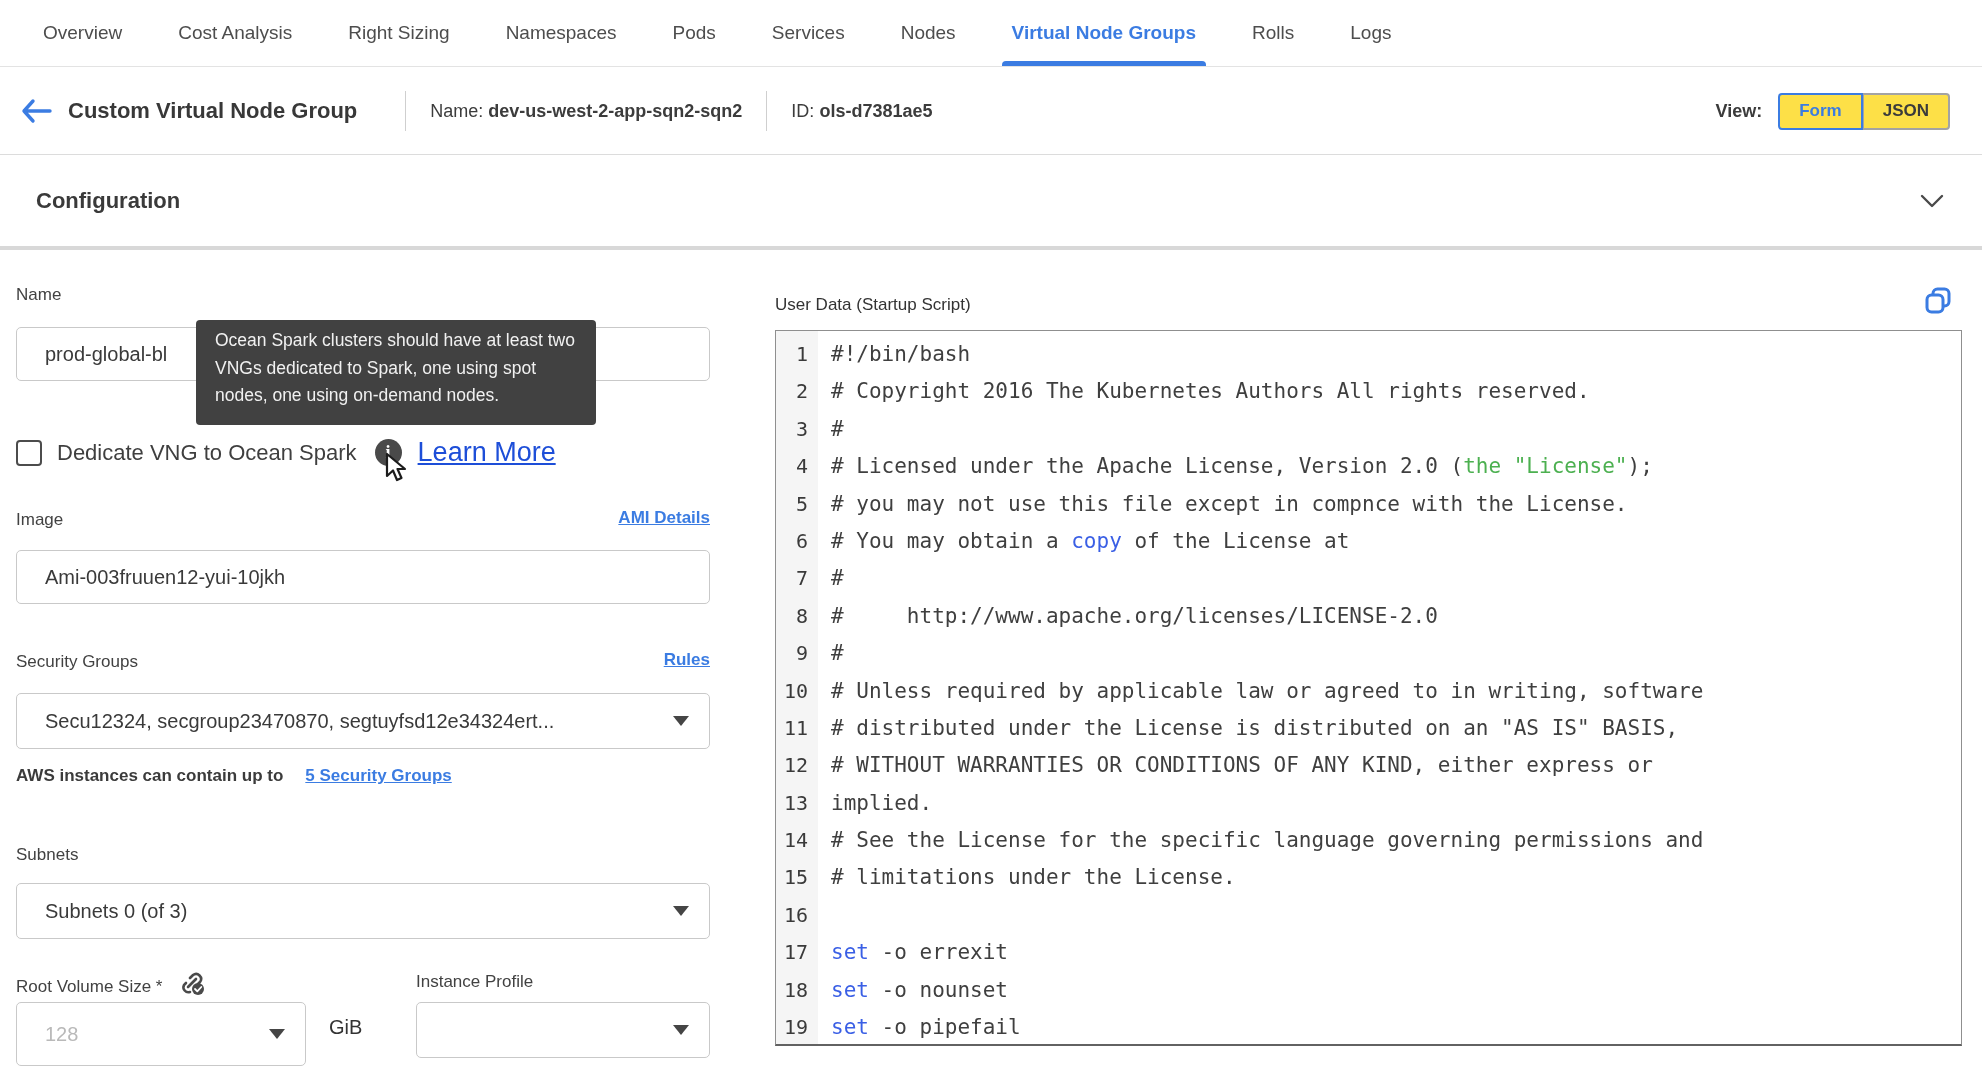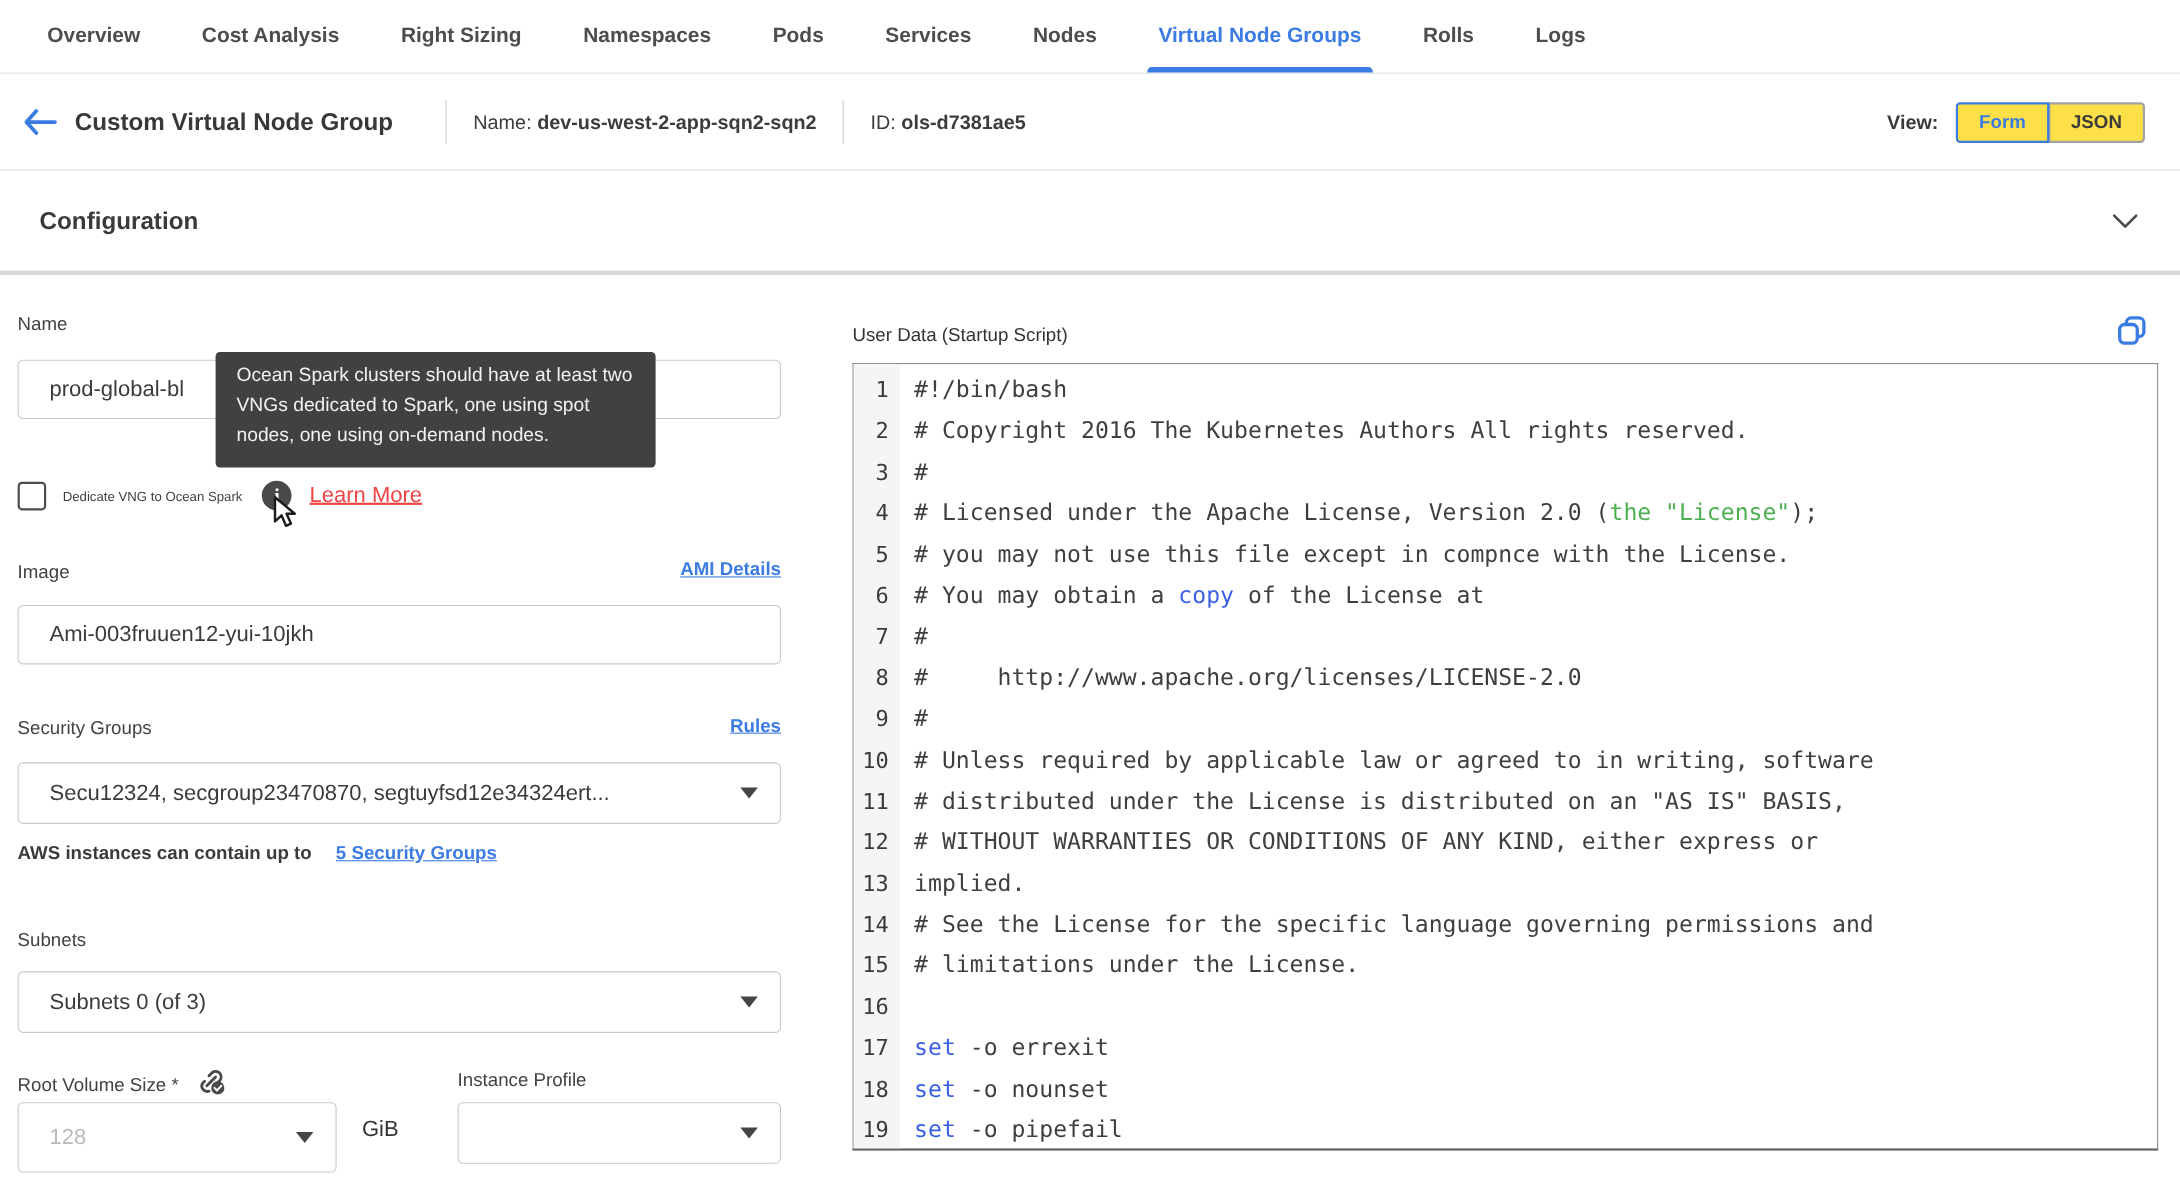--- a/index.html
+++ b/index.html
@@ -1,21 +1,21 @@
 <!DOCTYPE html>
 <html><head>
 <meta charset="utf-8">
 <style>
   * { margin:0; padding:0; box-sizing:border-box; }
   html,body { width:1982px; height:1090px; background:#ffffff; font-family:"Liberation Sans", sans-serif; color:#3c3c3c; overflow:hidden; }
   .page { position:relative; width:1982px; height:1090px; }
 
   
   .topnav { position:absolute; top:0; left:0; width:100%; height:67px; display:flex; align-items:center; gap:56px; padding-left:43px; border-bottom:1px solid #e3e3e3; background:#fff; }
-  .tab { position:relative; height:100%; display:flex; align-items:center; font-size:19px; color:#4d4d4d; cursor:pointer; white-space:nowrap;font-weight:bold; }
+  .tab { position:relative; height:100%; display:flex; align-items:center; font-size:19px; color:#4d4d4d; cursor:pointer; white-space:nowrap; }
   .tab.active { color:#3b7ce2; font-weight:700; }
   .tab.active::after { content:""; position:absolute; left:-10px; right:-10px; bottom:0; height:5px; background:#3b7ce2; border-radius:4px 4px 0 0; }
 
   
   .pagehead { position:absolute; top:68px; left:0; width:100%; height:87px; display:flex; align-items:center; padding:0 32px 0 20px; border-bottom:1px solid #dcdcdc; }
   .backbtn { width:36px; height:30px; display:flex; align-items:center; cursor:pointer; margin-right:12px; flex:0 0 auto; }
   .pagetitle { font-size:22px; font-weight:700; color:#383838; margin-right:24px; white-space:nowrap; }
   .vdiv { width:1px; height:40px; background:#cfcfcf; margin:0 24px; flex:0 0 auto; }
   .meta { font-size:18px; color:#3c3c3c; white-space:nowrap; }
   .meta .val { font-weight:700; }
@@ -36,24 +36,24 @@
   .lbl { font-size:17px; color:#424242; }
   .inputbox { width:100%; height:54px; border:1px solid #c9c9c9; border-radius:5px; background:#fff; display:flex; align-items:center; padding:0 20px 0 28px; font-size:20px; color:#3a3a3a; }
   .selectbox { cursor:pointer; justify-content:space-between; }
   .caret { width:0; height:0; border-left:8px solid transparent; border-right:8px solid transparent; border-top:10px solid #454545; flex:0 0 auto; }
   .fldlink { position:absolute; right:0; top:-2px; font-size:17px; font-weight:700; color:#3b7ce2; text-decoration:underline; cursor:pointer; white-space:nowrap; }
 
   .tooltip { position:absolute; left:180px; top:70px; width:400px; background:#414141; border-radius:4px; padding:7px 19px 15px 19px; font-size:17.5px; line-height:1.58; color:#f1f1f1; z-index:5; }
 
   .checkrow { position:absolute; left:0; top:187px; display:flex; align-items:center; }
   .checkbox { width:26px; height:26px; border:2px solid #4c4c4c; border-radius:4px; background:#fff; cursor:pointer; flex:0 0 auto; }
-  .checklabel { font-size:12px; color:#3f3f3f; margin:0 18px 0 15px; white-space:nowrap; }
+  .checklabel { font-size:22px; color:#3f3f3f; margin:0 18px 0 15px; white-space:nowrap; }
   .infoicon { position:relative; width:27px; height:27px; border-radius:50%; background:#4a4a4a; color:#fff; display:flex; align-items:center; justify-content:center; font-family:"Liberation Serif", serif; font-weight:700; font-size:18px; cursor:pointer; flex:0 0 auto; }
   .cursor-glyph { position:absolute; left:9px; top:13px; z-index:6; }
-  .learnmore { font-size:20px; color:#ef4444; text-decoration:underline; cursor:pointer; margin-left:16px; white-space:nowrap; }
+  .learnmore { font-size:27px; color:#1d4ed8; text-decoration:underline; cursor:pointer; margin-left:16px; white-space:nowrap; }
 
   .helper { position:absolute; left:0; top:516px; font-size:17px; font-weight:700; color:#3b3b3b; display:flex; gap:22px; align-items:center; white-space:nowrap; }
   .helper .hlink { color:#3b7ce2; text-decoration:underline; cursor:pointer; }
 
   .rvsrow { position:absolute; left:0; top:752px; width:100%; height:56px; }
   .rvs-select { position:absolute; left:0; top:0; width:290px; }
   .gib { position:absolute; left:313px; top:14px; font-size:20px; color:#333; }
   .ip-select { position:absolute; left:400px; top:0; width:294px; }
   .placeholder { color:#b9b9b9; }
   .linkicon { margin-left:10px; vertical-align:-4px; }

